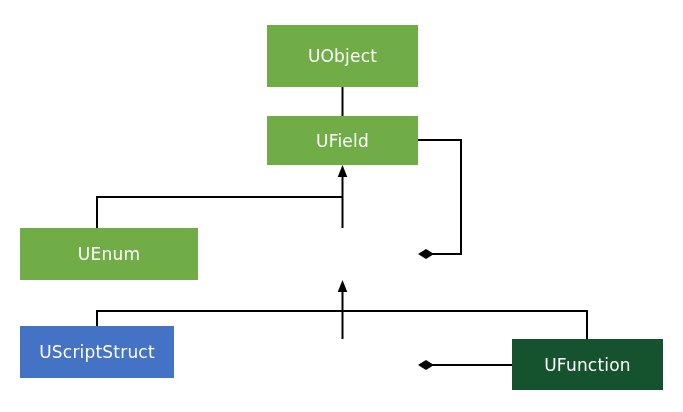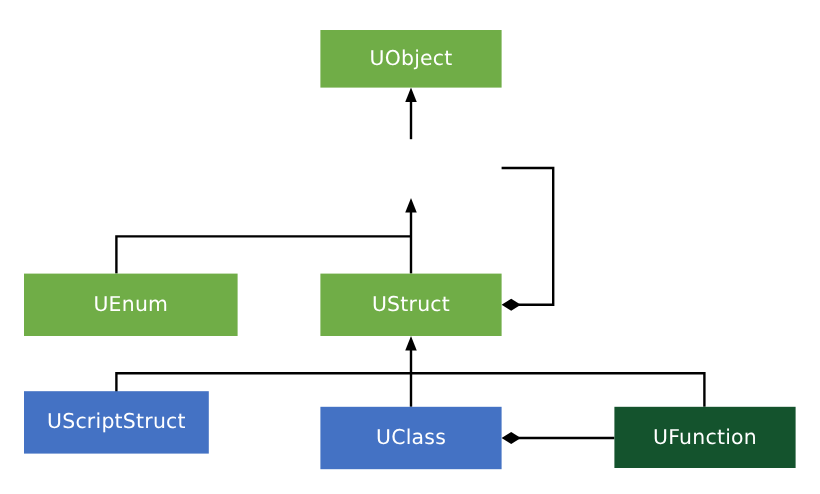--- a/index.html
+++ b/index.html
@@ -53,32 +53,29 @@
       <polyline points="97,228 97,197 342.5,197" fill="none" stroke="#000000" stroke-width="2"></polyline>
       <polyline points="418,140 461,140 461,254 432,254" fill="none" stroke="#000000" stroke-width="2"></polyline>
       <polygon points="418,254 426,249 434,254 426,259" fill="#000000"></polygon>
       <polyline points="97,339 97,311 587,311 587,339" fill="none" stroke="#000000" stroke-width="2"></polyline>
       <polyline points="342.5,339 342.5,290" fill="none" stroke="#000000" stroke-width="2"></polyline>
       <polygon points="342.5,280 347.3,292 337.7,292" fill="#000000"></polygon>
       <polyline points="512,365 432,365" fill="none" stroke="#000000" stroke-width="2"></polyline>
       <polygon points="418,365 426,360 434,365 426,370" fill="#000000"></polygon>
     </svg>
   <div class="node-layer">
-      <div class="node" style="left: 267px; top: 25px; width: 151px; height: 48px; background: rgb(112, 173, 71);">
+      <div class="node" style="left: 267px; top: 25px; width: 151px; height: 62px; background: rgb(112, 173, 71);">
         <span style="color: rgb(255, 255, 255);">UObject</span>
+      </div>
+      <div class="node" style="left: 267px; top: 116px; width: 151px; height: 49px; background: rgb(112, 173, 71);">
+        <span style="color: rgb(255, 255, 255);">UField</span>
       </div>
       <div class="node" style="left: 20px; top: 228px; width: 178px; height: 52px; background: rgb(112, 173, 71);">
         <span style="color: rgb(255, 255, 255);">UEnum</span>
       </div>
-      <div class="node" style="left: 267px; top: 228px; width: 151px; height: 52px; background: rgb(112, 173, 71);">
-        <span style="color: rgb(255, 255, 255);">UStruct</span>
-      </div>
       <div class="node" style="left: 20px; top: 326px; width: 154px; height: 52px; background: rgb(68, 114, 196);">
         <span style="color: rgb(255, 255, 255);">UScriptStruct</span>
-      </div>
-      <div class="node" style="left: 267px; top: 339px; width: 151px; height: 52px; background: rgb(68, 114, 196);">
-        <span style="color: rgb(255, 255, 255);">UClass</span>
       </div>
       <div class="node" style="left: 512px; top: 339px; width: 151px; height: 51px; background: #14532d;">
         <span style="color: rgb(255, 255, 255);">UFunction</span>
       </div>
     </div>
 </div>
 
 </body></html>

